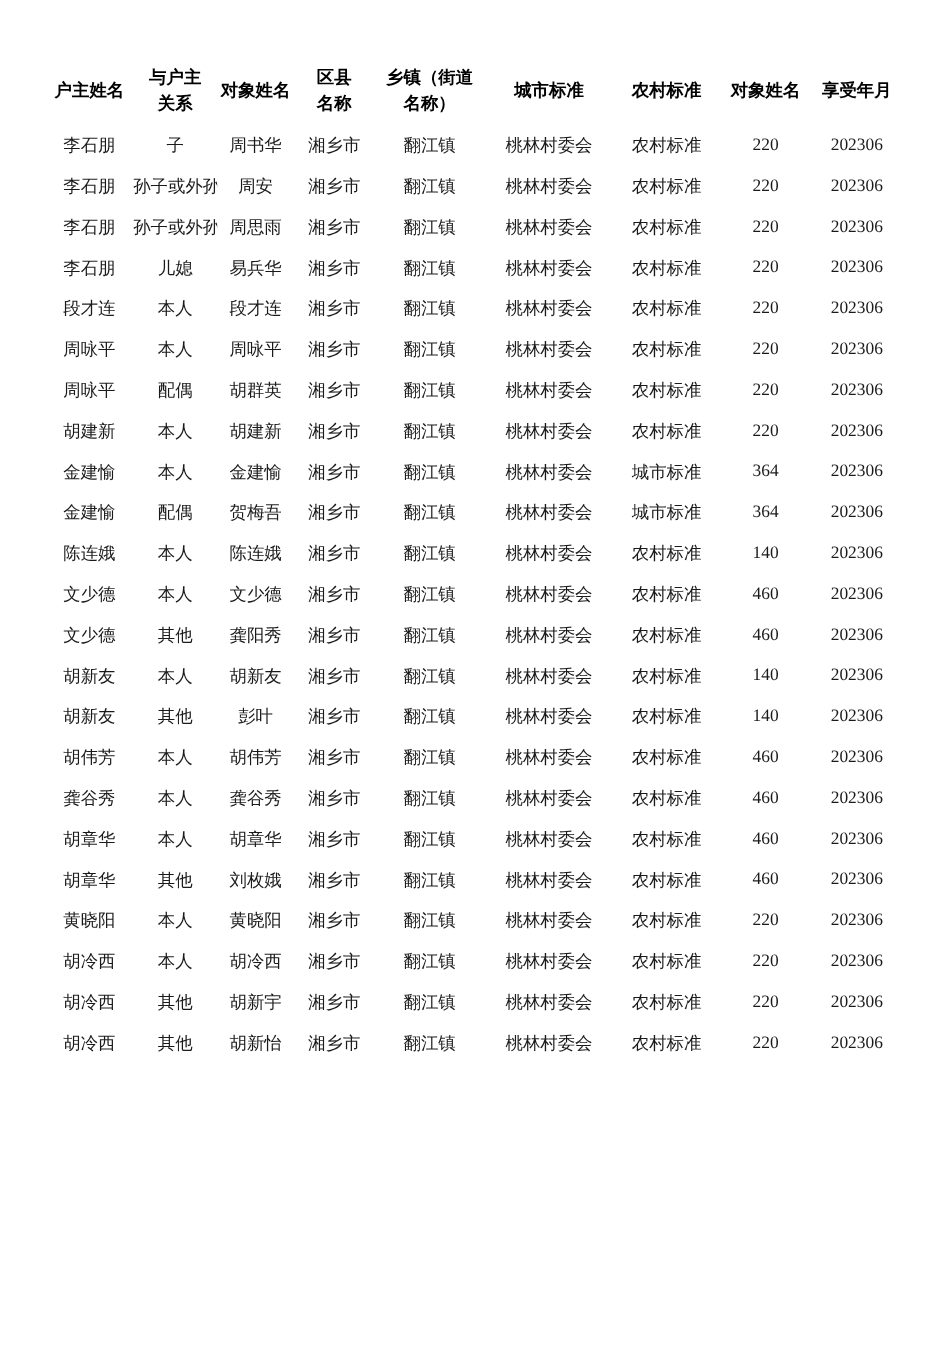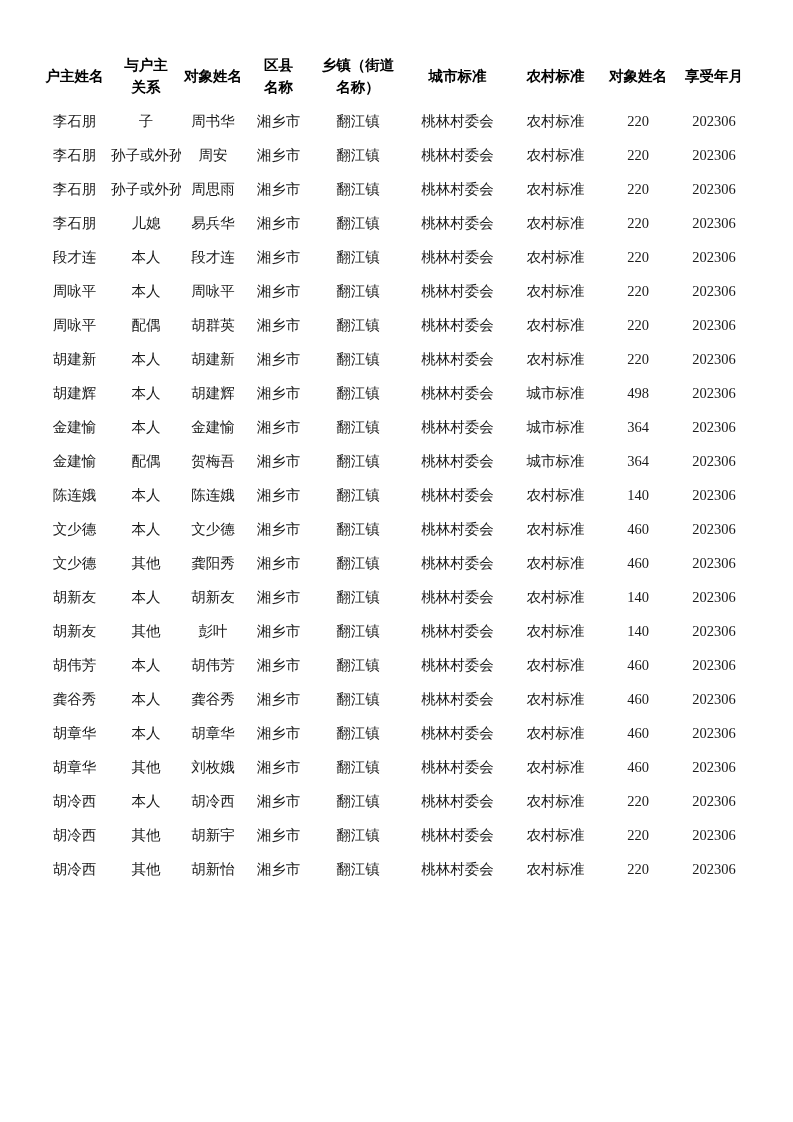--- a/index.html
+++ b/index.html
@@ -159,31 +159,20 @@
     <td>本人</td>
     <td>胡建新</td>
     <td>湘乡市</td>
     <td>翻江镇</td>
     <td>桃林村委会</td>
     <td>农村标准</td>
     <td>220</td>
     <td>202306</td>
   </tr>
         <tr>
-    <td>胡建辉</td>
-    <td>本人</td>
-    <td>胡建辉</td>
-    <td>湘乡市</td>
-    <td>翻江镇</td>
-    <td>桃林村委会</td>
-    <td>城市标准</td>
-    <td>498</td>
-    <td>202306</td>
-  </tr>
-        <tr>
     <td>金建愉</td>
     <td>本人</td>
     <td>金建愉</td>
     <td>湘乡市</td>
     <td>翻江镇</td>
     <td>桃林村委会</td>
     <td>城市标准</td>
     <td>364</td>
     <td>202306</td>
   </tr>
@@ -288,20 +277,31 @@
   </tr>
         <tr>
     <td>胡章华</td>
     <td>其他</td>
     <td>刘枚娥</td>
     <td>湘乡市</td>
     <td>翻江镇</td>
     <td>桃林村委会</td>
     <td>农村标准</td>
     <td>460</td>
+    <td>202306</td>
+  </tr>
+        <tr>
+    <td>黄晓阳</td>
+    <td>本人</td>
+    <td>黄晓阳</td>
+    <td>湘乡市</td>
+    <td>翻江镇</td>
+    <td>桃林村委会</td>
+    <td>农村标准</td>
+    <td>220</td>
     <td>202306</td>
   </tr>
         <tr>
     <td>胡冷西</td>
     <td>本人</td>
     <td>胡冷西</td>
     <td>湘乡市</td>
     <td>翻江镇</td>
     <td>桃林村委会</td>
     <td>农村标准</td>

